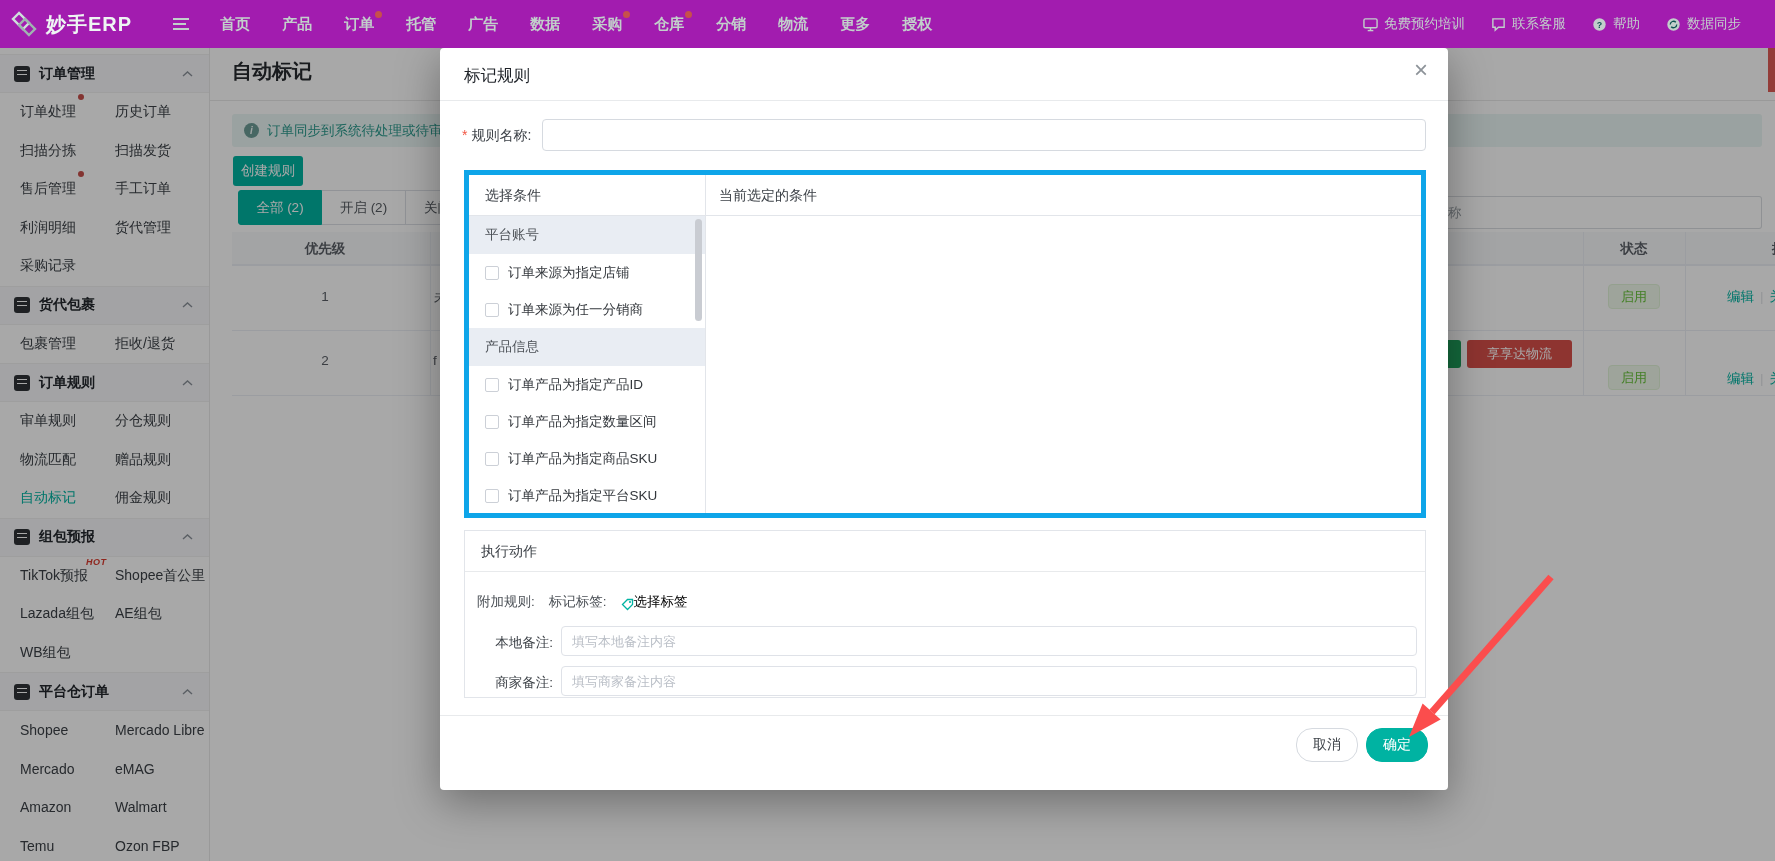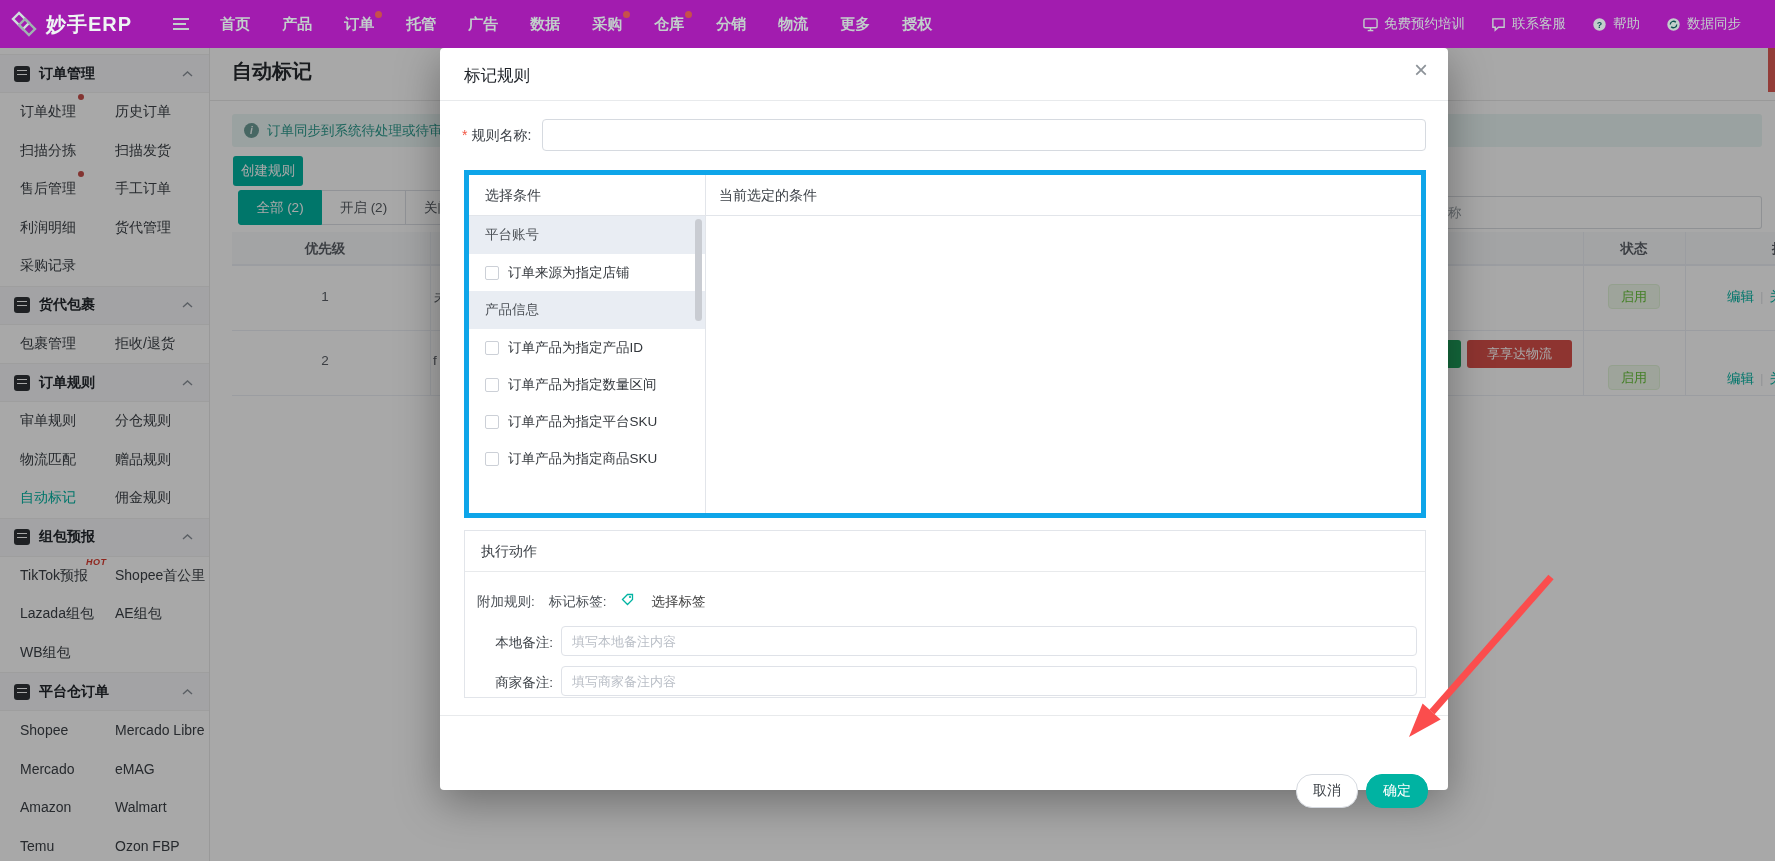--- a/index.html
+++ b/index.html
@@ -86,27 +86,27 @@
   .cb-title{position:absolute;top:12px;font-size:14px;color:#3c4147;}
   .cond-list{position:absolute;left:0;top:41px;width:236px;height:306px;overflow:hidden;}
   .cgroup{height:38px;background:#e9edf3;display:flex;align-items:center;padding-left:16px;font-size:13.5px;color:#4b5056;}
   .citem{height:37px;display:flex;align-items:center;padding-left:16px;gap:9px;font-size:13.5px;color:#33373c;cursor:pointer;}
   .cb-box{width:14px;height:14px;border:1px solid #ccd0d7;border-radius:2px;background:#fff;flex:none;cursor:pointer;}
   .cthumb{position:absolute;left:226px;top:44px;width:7px;height:102px;background:#c9ccd2;border-radius:4px;cursor:pointer;}
   .action-box{position:absolute;left:24px;top:482px;width:962px;height:168px;border:1px solid #e2e5ea;}
   .ab-title{position:absolute;left:16px;top:12px;font-size:14px;color:#3c4147;}
   .ab-hdiv{position:absolute;left:0;right:0;top:40px;border-top:1px solid #e8eaec;}
   .ab-row1{position:absolute;left:12px;top:62px;display:flex;gap:14px;align-items:center;font-size:13.5px;color:#4b5056;}
-  .tag-link{color:#404040;display:flex;align-items:flex-start;gap:18px;cursor:pointer;}
+  .tag-link{color:#000000;display:flex;align-items:flex-end;gap:0;cursor:pointer;}
   .note-label{position:absolute;left:0;width:88px;text-align:right;font-size:13.5px;color:#3c4147;}
   .note-input{position:absolute;left:96px;width:856px;height:30px;border:1px solid #dfe2e8;border-radius:4px;
           padding:0 10px;font-size:13px;outline:none;}
   .note-input::placeholder{color:#b9bec6;}
   .m-fdiv{position:absolute;left:0;right:0;top:667px;border-top:1px solid #e8eaec;}
-  .btn{position:absolute;top:726px;width:62px;height:34px;border-radius:16px;font-size:14px;cursor:pointer;
+  .btn{position:absolute;top:680px;width:62px;height:34px;border-radius:16px;font-size:14px;cursor:pointer;
           display:flex;align-items:center;justify-content:center;font-family:inherit;}
   .btn-cancel{right:90px;background:#fff;border:1px solid #d6dae0;color:#3c4147;}
   .btn-ok{right:20px;background:#00b3a2;border:1px solid #00b3a2;color:#fff;}
 
   .arrow-svg{position:absolute;left:0;top:0;z-index:70;pointer-events:none;}
 </style>
 </head>
 <body>
 
 <div id="app">
@@ -374,36 +374,40 @@
       <span class="cb-title" style="left:16px;">选择条件</span>
       <span class="cb-title" style="left:250px;">当前选定的条件</span>
       <div class="cb-hdiv"></div>
       <div class="cb-vdiv"></div>
       <div class="cond-list">
         <div class="cgroup">平台账号</div>
         <div class="citem">
           <span class="cb-box"></span>
             <span>订单来源为指定店铺</span>
         </div>
+        <div class="citem">
+          <span class="cb-box"></span>
+            <span>订单来源为任一分销商</span>
+        </div>
         <div class="cgroup">产品信息</div>
         <div class="citem">
           <span class="cb-box"></span>
             <span>订单产品为指定产品ID</span>
         </div>
         <div class="citem">
           <span class="cb-box"></span>
             <span>订单产品为指定数量区间</span>
         </div>
         <div class="citem">
           <span class="cb-box"></span>
+            <span>订单产品为指定商品SKU</span>
+        </div>
+        <div class="citem">
+          <span class="cb-box"></span>
             <span>订单产品为指定平台SKU</span>
-        </div>
-        <div class="citem">
-          <span class="cb-box"></span>
-            <span>订单产品为指定商品SKU</span>
         </div>
       </div>
       <div class="cthumb"></div>
     </div>
 
     <div class="action-box">
       <span class="ab-title">执行动作</span>
       <div class="ab-hdiv"></div>
       <div class="ab-row1">
         <span>附加规则:</span>

